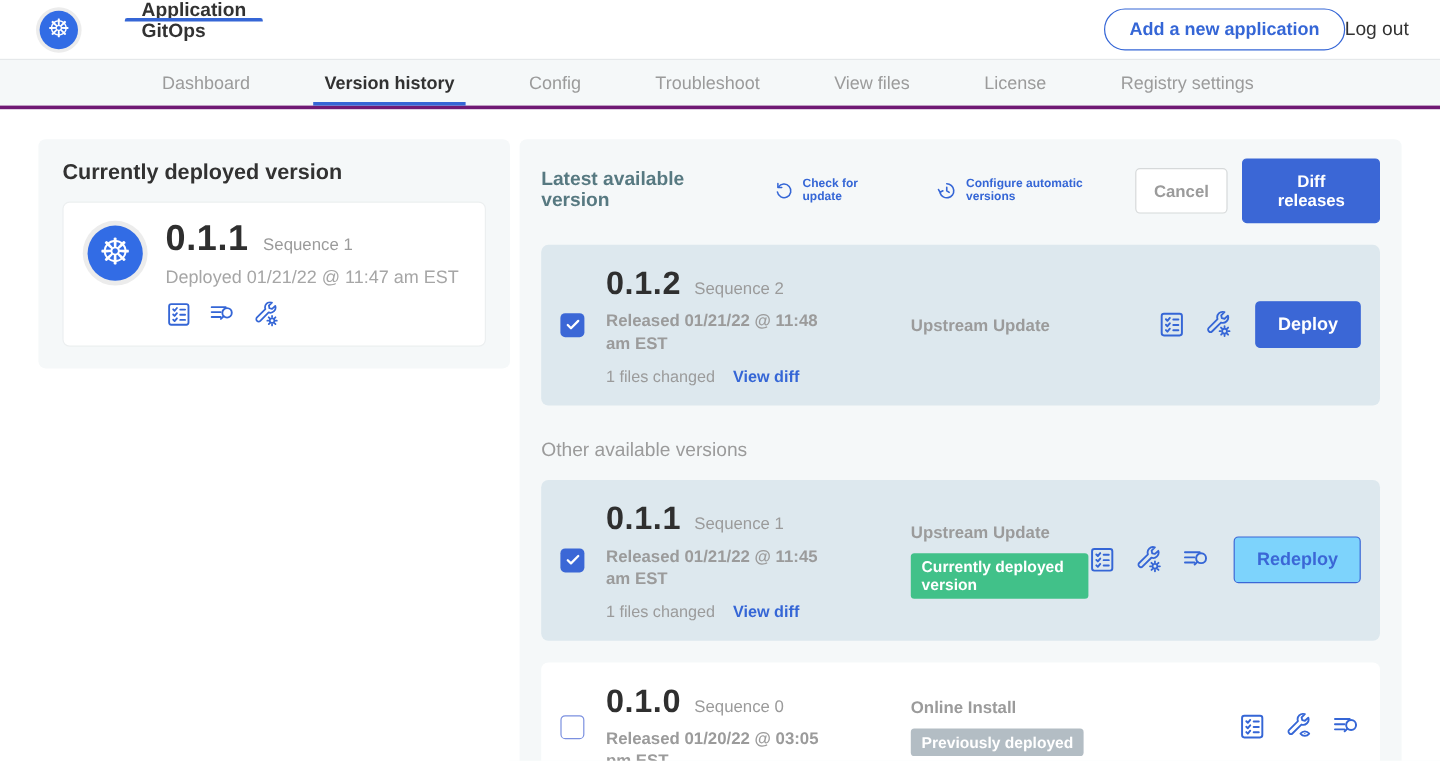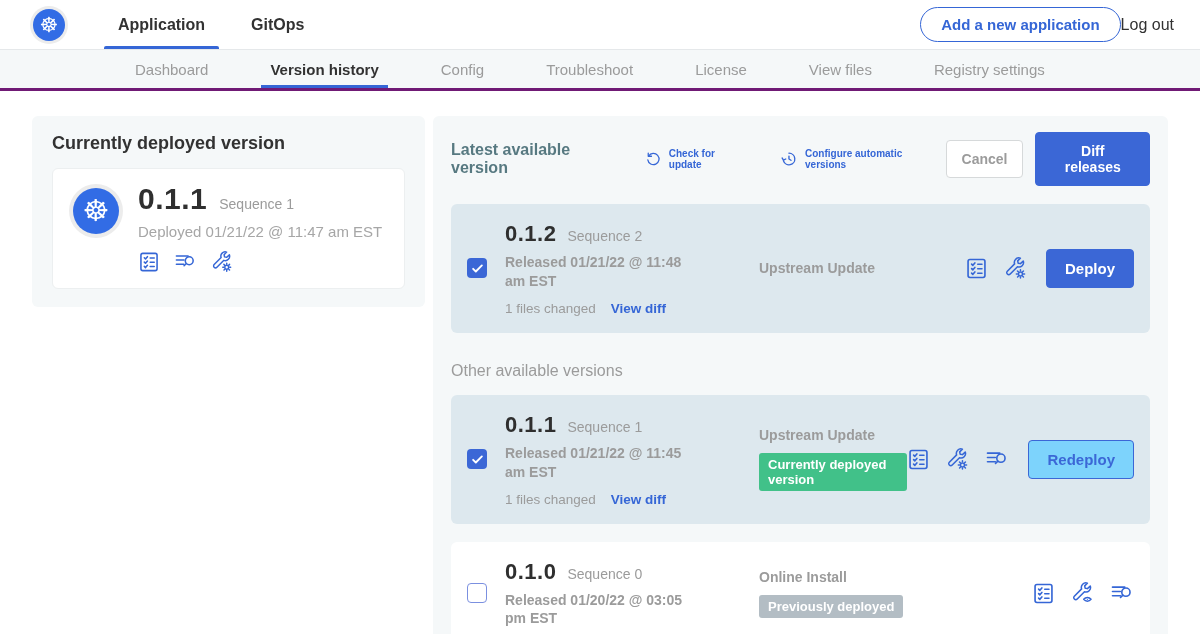--- a/index.html
+++ b/index.html
@@ -28,21 +28,21 @@
     display: flex; align-items: center; justify-content: center;
     flex: 0 0 auto;
   }
   .logo-circle {
     width: 32px; height: 32px; border-radius: 50%;
     background: #326ce5;
     color: #fff;
     display: flex; align-items: center; justify-content: center;
     font-size: 21px; line-height: 1;
   }
-  .topnav-tabs { display: flex; height: 100%; margin-left: 36px; }
+  .topnav-tabs { display: flex; height: 100%; margin-left: 36px; flex-direction: column; }
   .topnav-tab {
     position: relative;
     display: flex; align-items: center;
     padding: 0 14px;
     margin-right: 18px;
     font-size: 16px; font-weight: bold; color: #323232;
     cursor: pointer;
   }
   .topnav-tab.active::after {
     content: ""; position: absolute; left: 0; right: 0; bottom: 0;
@@ -168,21 +168,21 @@
     width: 20px; height: 20px; border-radius: 4px;
     flex: 0 0 auto;
     cursor: pointer;
     display: flex; align-items: center; justify-content: center;
   }
   .checkbox.checked { background: #3b67d6; }
   .checkbox.unchecked { background: #fff; border: 1.5px solid #7b90e0; }
 
   .v-info { margin-left: 18px; width: 218px; flex: 0 0 auto; }
   .v-line { display: flex; align-items: baseline; gap: 11px; }
-  .v-num { font-size: 22px; font-weight: bold; color: #2f2f2f; letter-spacing: 0.5px; }
+  .v-num { font-size: 27px; font-weight: bold; color: #2f2f2f; letter-spacing: 0.5px; }
   .v-seq { font-size: 14px; color: #9b9b9b; }
   .v-released { margin-top: 6px; font-size: 14px; font-weight: bold; color: #9b9b9b; width: 196px; line-height: 1.35; }
   .v-files { margin-top: 10px; display: flex; align-items: center; gap: 15px; font-size: 13.5px; color: #9b9b9b; }
   .view-diff { color: #3566d6; font-weight: bold; cursor: pointer; text-decoration: none; font-size: 13.5px; }
 
   .v-source { flex: 1 1 auto; padding-left: 36px; }
   .source-label { font-size: 14px; font-weight: bold; color: #9b9b9b; }
   .badge {
     display: inline-block;
     margin-top: 10px;
@@ -278,24 +278,24 @@
   <div class="subnav-tab active">
       <span>Version history</span>
     </div>
   <div class="subnav-tab">
       <span>Config</span>
     </div>
   <div class="subnav-tab">
       <span>Troubleshoot</span>
     </div>
   <div class="subnav-tab">
+      <span>View files</span>
+    </div>
+  <div class="subnav-tab">
       <span>License</span>
-    </div>
-  <div class="subnav-tab">
-      <span>View files</span>
     </div>
   <div class="subnav-tab">
       <span>Registry settings</span>
     </div>
 </nav>
 
 <main class="main">
 
   <section class="deployed-panel">
     <h2 class="deployed-title">Currently deployed version</h2>

